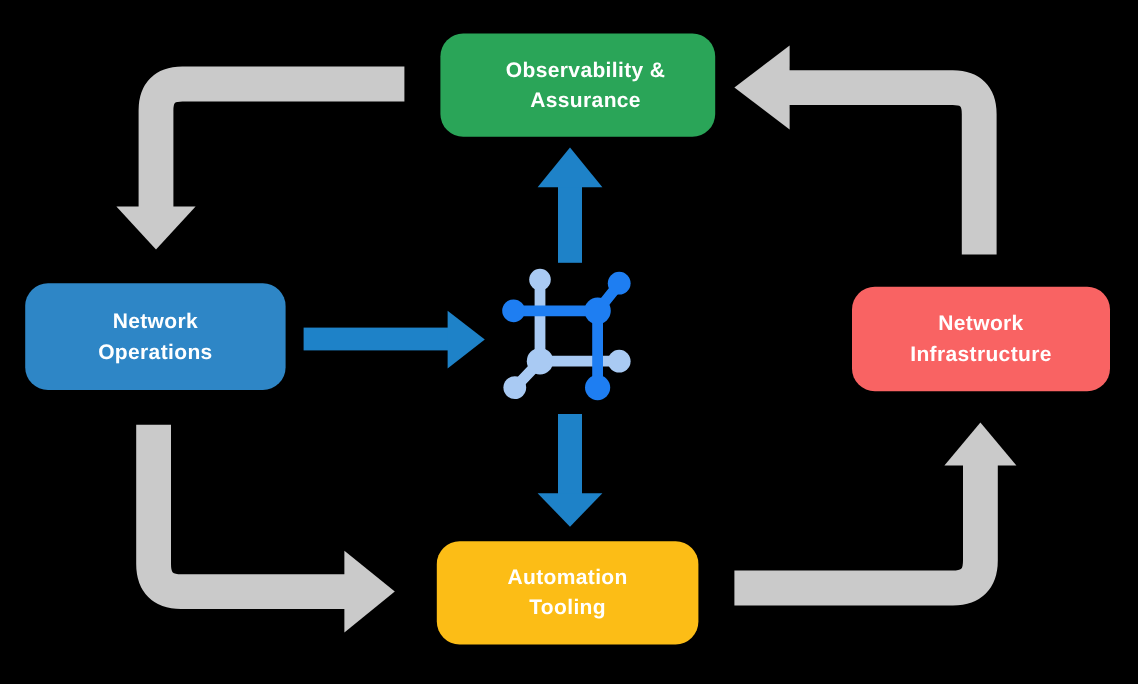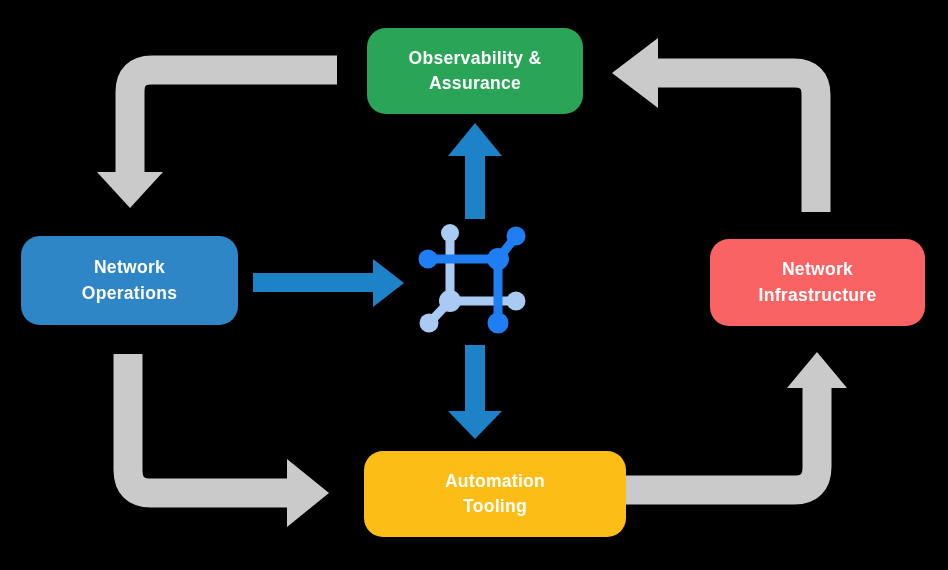--- a/index.html
+++ b/index.html
@@ -22,24 +22,24 @@
     align-items: center;
     justify-content: center;
     text-align: center;
     color: #fff;
     font-size: 17.5px;
     font-weight: 600;
     letter-spacing: 0.3px;
     line-height: 1.45;
   }
   .node .node-label { white-space: pre-line; }
-  #node-observability   { left: 367px; top: 28px;  width: 216px; height: 86px; }
+  #node-observability   { left: 367px; top: 28px;  width: 216px; height: 86px; padding-left: 13px; }
   #node-operations      { left: 21px;  top: 236px; width: 217px; height: 89px; }
   #node-infrastructure  { left: 710px; top: 239px; width: 215px; height: 87px; }
-  #node-automation      { left: 364px; top: 451px; width: 262px; height: 86px; }
+  #node-automation      { left: 364px; top: 451px; width: 218px; height: 86px; }
   .center-icon {
     position: absolute;
     left: 410px; top: 223px;
     width: 120px; height: 114px;
   }
 </style>
 </head>
 <body>
 
 <div class="stage" style="background-color: rgb(0, 0, 0);">

